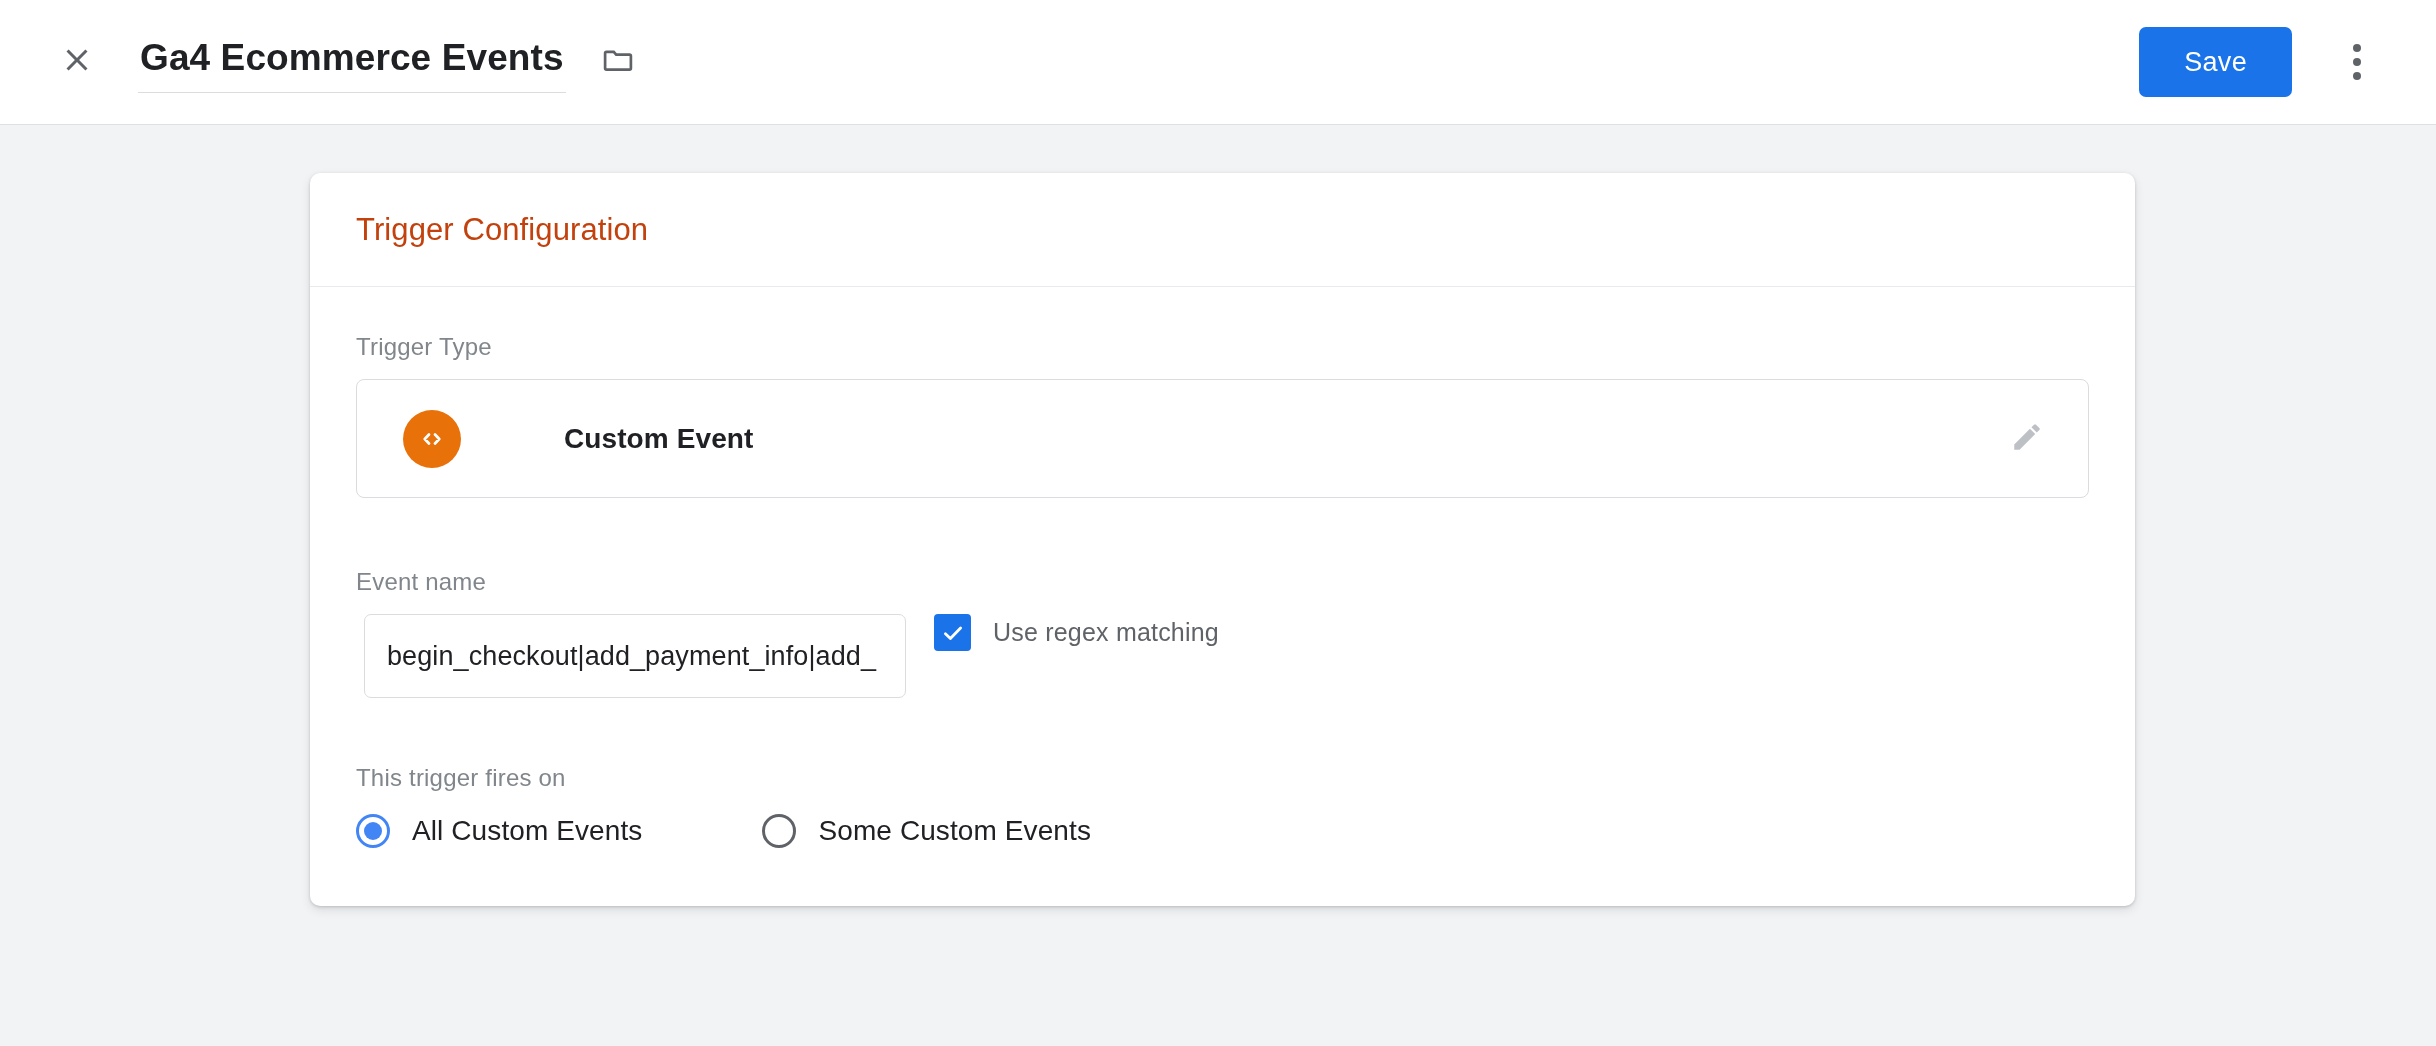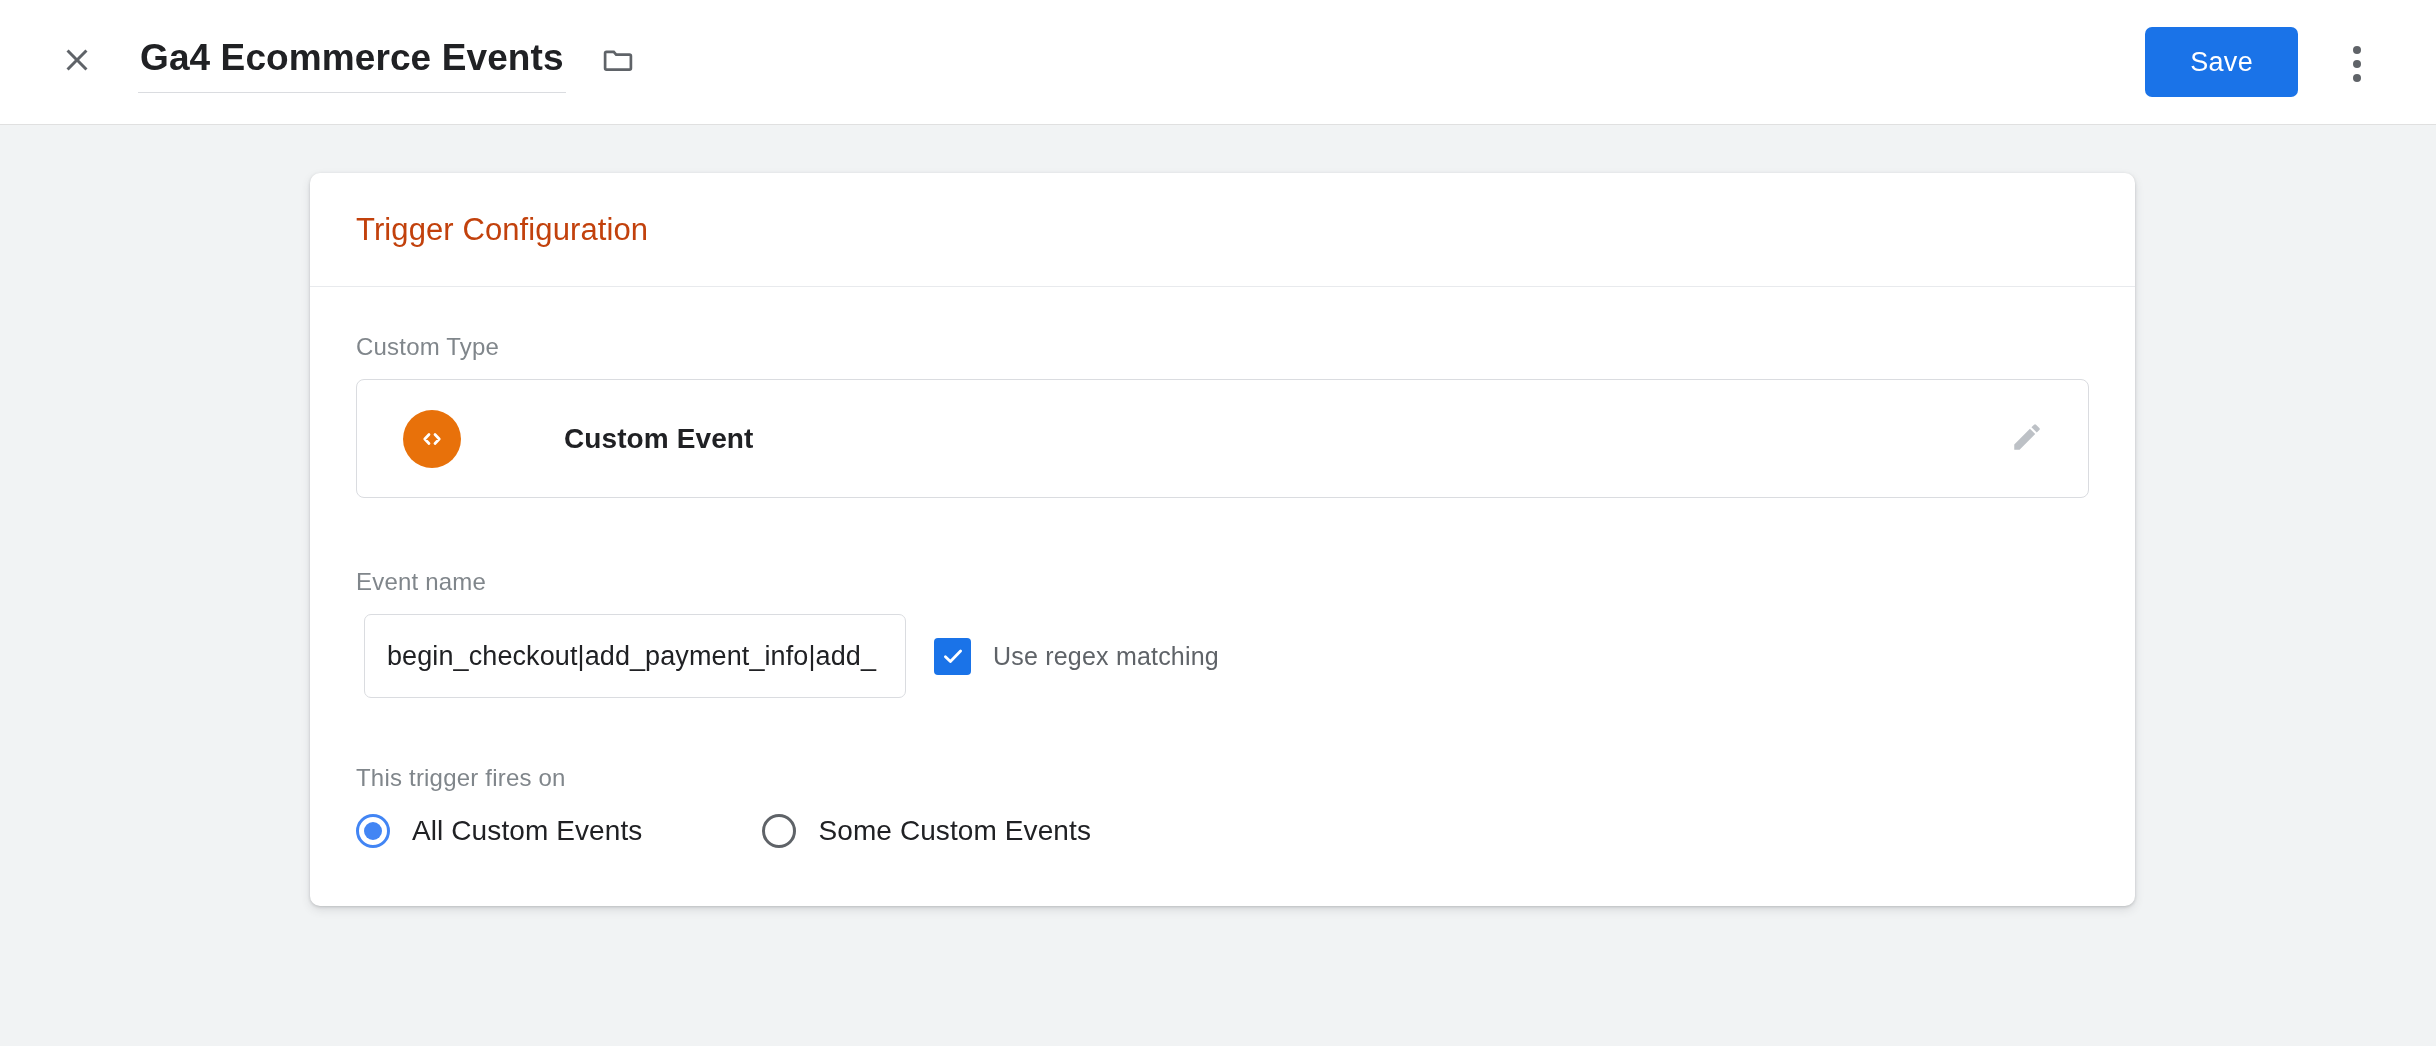--- a/index.html
+++ b/index.html
@@ -65,22 +65,22 @@
     height: 52px;
     display: flex;
     align-items: center;
     justify-content: center;
     cursor: pointer;
     flex: 0 0 auto;
   }
 
   .topbar-right {
     display: flex;
-    align-items: flex-end;
-    gap: 4px;
+    align-items: center;
+    gap: 10px;
     flex: 0 0 auto;
   }
 
   .save-btn {
     background: #1a73e8;
     color: #ffffff;
     font-size: 27px;
     font-family: "Liberation Sans", sans-serif;
     font-weight: 500;
     letter-spacing: 0.3px;
@@ -197,21 +197,21 @@
     justify-content: center;
     cursor: pointer;
     flex: 0 0 auto;
   }
 
   
   .event-name-block { margin-bottom: 66px; }
 
   .event-row {
     display: flex;
-    align-items: center;
+    align-items: flex-start;
     padding-left: 8px;
   }
 
   .text-input {
     width: 542px;
     height: 84px;
     border: 1px solid #dadce0;
     border-radius: 7px;
     padding: 0 22px;
     font-size: 27px;
@@ -329,21 +329,21 @@
 <div class="page-body">
 
   <div class="card">
 
     <div class="card-header">
       <div class="card-header-title">Trigger Configuration</div>
     </div>
 
     <div class="card-body">
 
-      <div class="field-label">Custom Type</div>
+      <div class="field-label">Trigger Type</div>
 
       <div class="trigger-type-box">
         <div class="trigger-icon">
           <svg width="30" height="30" viewBox="0 0 24 24" aria-hidden="true">
             <path fill="none" stroke="#ffffff" stroke-width="2.2" stroke-linecap="round" stroke-linejoin="round" d="M9.6 8.4 6.2 12l3.4 3.6M14.4 8.4l3.4 3.6-3.4 3.6"></path>
           </svg>
         </div>
         <div class="trigger-type-name">Custom Event</div>
         <div class="edit-pencil">
           <span>

